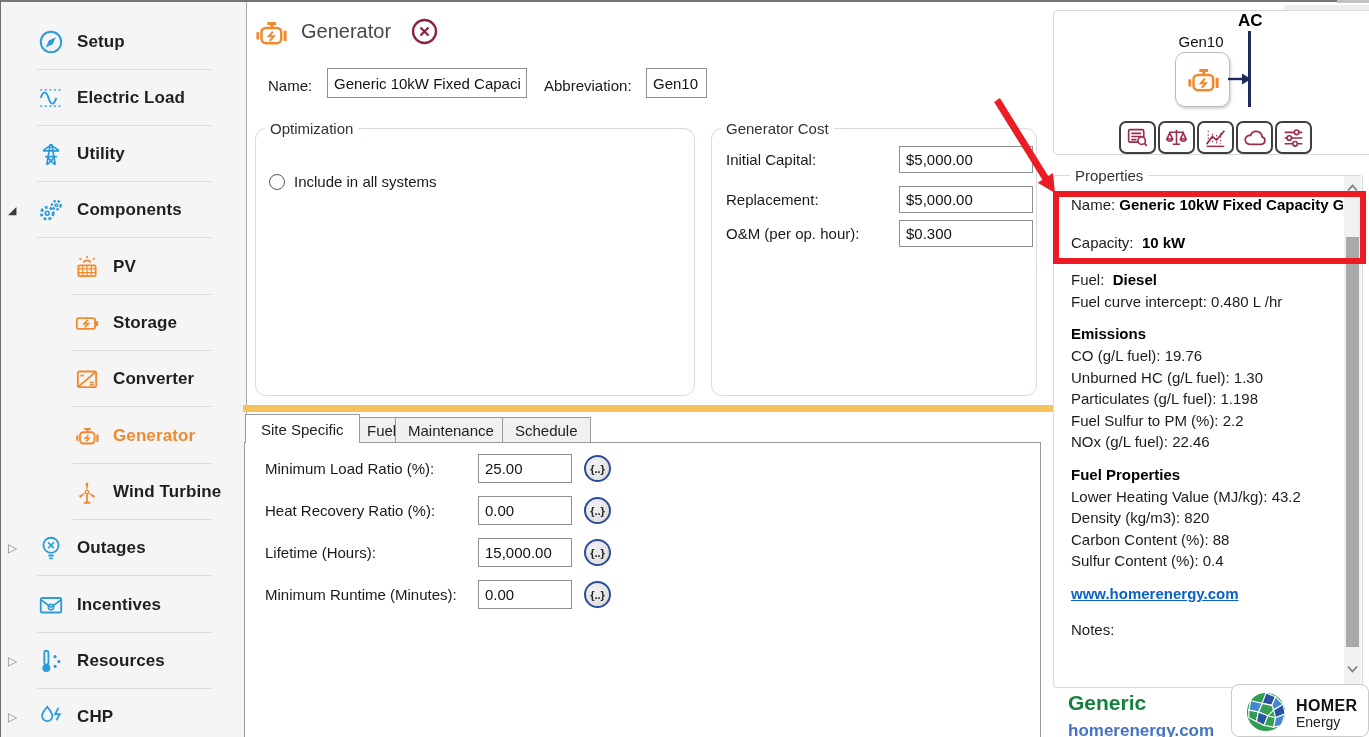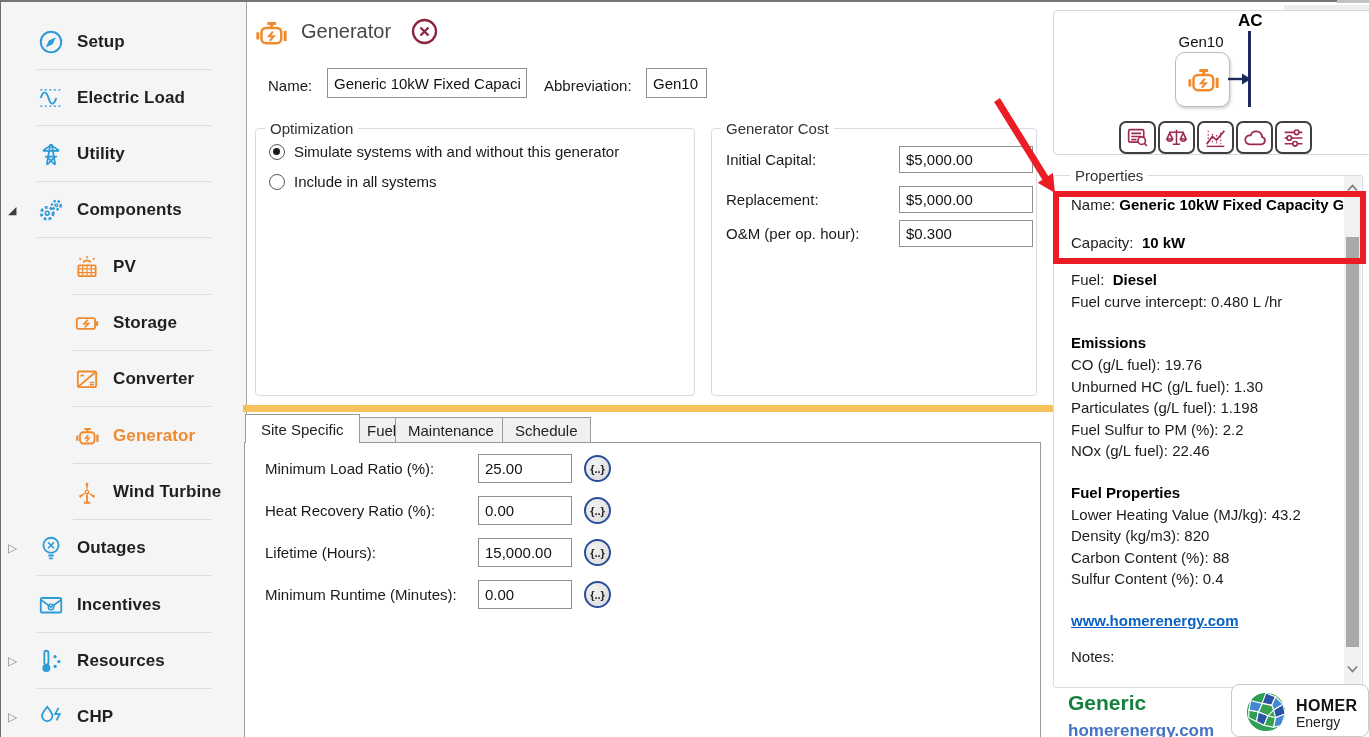--- a/index.html
+++ b/index.html
@@ -41,21 +41,21 @@
 
   .form-label { font-size:15px; color:#1a1a1a; white-space:nowrap; }
   .lbl-name { left:268px; top:77px; }
   .lbl-abbr { left:544px; top:77px; }
   .tb { position:absolute; border:1px solid #8f8f8f; background:#fff; font-family:"Liberation Sans",sans-serif;
         font-size:15px; color:#111; padding:0 6px; outline:none; }
   .in-name { left:327px; top:68px; width:200px; height:30px; }
   .in-abbr { left:646px; top:68px; width:61px; height:30px; }
 
   
-  .gbox { position:absolute; border:1px solid #d5dce6; border-radius:4px; background:#fff; }
+  .gbox { position:absolute; border:1px solid #d5dce6; border-radius:11px; background:#fff; }
   .gbox-legend { position:absolute; top:-9px; left:9px; background:#fff; padding:0 5px; font-size:15px; color:#333; white-space:nowrap; }
   .box-opt { left:255px; top:128px; width:440px; height:268px; }
   .box-cost { left:711px; top:128px; width:326px; height:268px; }
 
   .rad-row { position:absolute; left:13px; display:flex; align-items:center; }
   .rad { width:16px; height:16px; border:1.5px solid #595959; border-radius:50%; background:#fff; margin-right:9px; position:relative; flex:0 0 auto; }
   .rad.on::after { content:""; position:absolute; left:3px; top:3px; width:7px; height:7px; border-radius:50%; background:#1a1a1a; }
   .rad-label { font-size:15px; color:#1a1a1a; white-space:nowrap; }
 
   .cost-label { position:absolute; left:14px; font-size:15px; }
@@ -87,21 +87,21 @@
 
   .schem-btn { position:absolute; top:121px; width:37px; height:33px; border:2px solid #3f3f3f; border-radius:7px;
                background:#fff; display:flex; align-items:center; justify-content:center; cursor:pointer; }
   .schem-btn svg { width:25px; height:25px; }
 
   
   .box-props { left:1053px; top:175px; width:310px; height:513px; border-radius:3px; }
   .props-flow { left:1071px; top:194px; width:272px; font-size:15px; line-height:21.6px; color:#1c1c1c; }
   .pline { white-space:nowrap; overflow:hidden; }
   .pbold { font-weight:700; color:#000; }
-  .mt16 { margin-top:16px; } .mt12 { margin-top:20px; } .mt14 { margin-top:14px; }
+  .mt16 { margin-top:16px; } .mt12 { margin-top:11px; } .mt14 { margin-top:14px; }
   .plink { color:#0b61c4; font-weight:700; text-decoration:underline; cursor:pointer; }
 
   .sb-track { left:1344px; top:176px; width:17px; height:511px; background:#f1f1f1; }
   .sb-thumb { left:1346px; top:237px; width:13px; height:410px; background:#a9a9a9; cursor:pointer; }
   .sb-btn { left:1344px; width:17px; height:18px; display:flex; align-items:center; justify-content:center; cursor:pointer; }
   .sb-up { top:179px; } .sb-down { top:660px; }
   .sb-btn svg { width:11px; height:8px; }
 
   
   .red-rect { left:1053px; top:191px; width:313px; height:73px; border:6px solid #ec1c24; z-index:20; pointer-events:none; }
@@ -293,24 +293,20 @@
       </svg>
   </div>
 
   <div class="abs form-label lbl-name">Name:</div>
   <input class="tb in-name" readonly="" value="Generic 10kW Fixed Capacit" style="">
   <div class="abs form-label lbl-abbr">Abbreviation:</div>
   <input class="tb in-abbr" readonly="" value="Gen10" style="">
 
   <div class="gbox box-opt">
     <div class="gbox-legend">Optimization</div>
-    <div class="rad-row" style="top:14px">
-      <span class="rad on"></span>
-      <span class="rad-label">Simulate systems with and without this generator</span>
-    </div>
     <div class="rad-row" style="top:44px">
       <span class="rad"></span>
       <span class="rad-label">Include in all systems</span>
     </div>
   </div>
 
   <div class="gbox box-cost">
     <div class="gbox-legend">Generator Cost</div>
     <div class="cost-label" style="top:22px">Initial Capital:</div>
     <input class="tb cost-input" style="top: 17px;" readonly="" value="$5,000.00">

